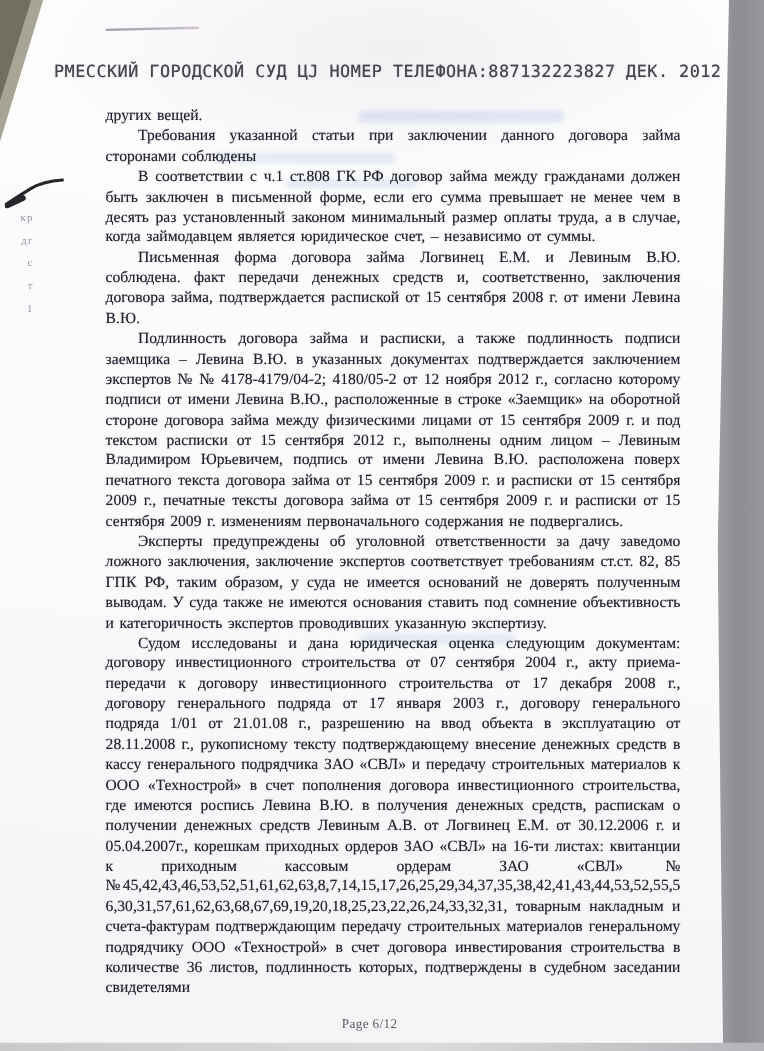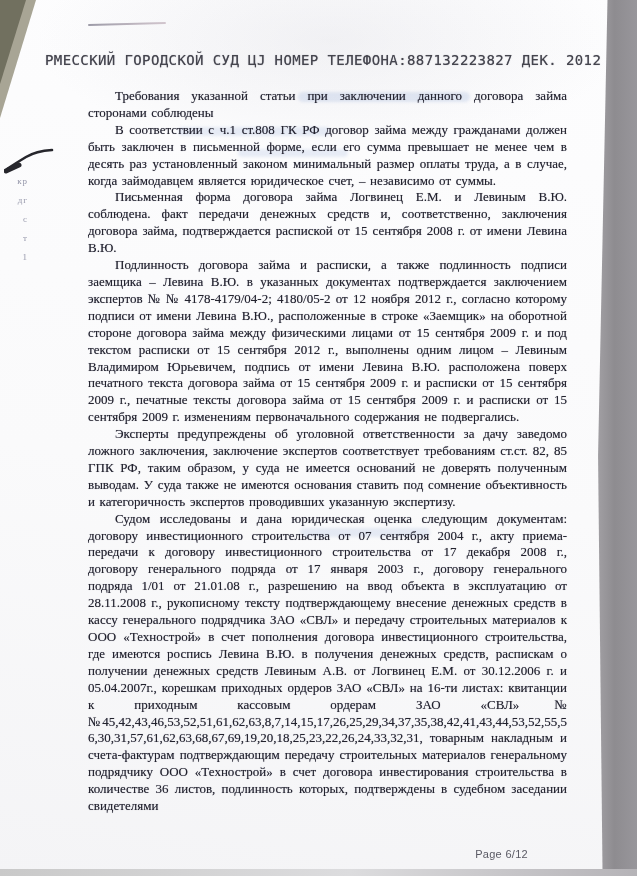--- a/index.html
+++ b/index.html
@@ -58,22 +58,22 @@
     text-shadow:0 0 0.7px rgba(40,40,70,0.5);
   }
   .doc-body p { margin:0; overflow-wrap:anywhere; }
   .doc-body p.indent { text-indent:27px; }
   .ghost {
     position:absolute; border-radius:5px;
     background:rgba(92,130,200,0.16); filter:blur(1.6px);
   }
   .ghost.g2 { background:rgba(92,130,200,0.13); }
   .page-footer {
-    position:absolute; top:848px; left:88px; width:440px; text-align:right;
-    font-family:Liberation Sans, sans-serif;
+    position:absolute; top:848px; left:88px; width:440px; text-align:center;
+    font-family:Liberation Serif, serif;
     font-size:11px; color:#5a5a64; letter-spacing:0.3px;
   }
 </style>
 </head>
 <body>
 
 <div class="scan-page">
 
   <div class="corner-wedge-light"></div>
   <div class="corner-wedge-dark"></div>
@@ -99,20 +99,21 @@
     <div>т</div>
     <div>1</div>
   </div>
 
   <div class="ghost" style="left:298px; top:92px;  width:172px; height:10px;"></div>
   <div class="ghost g2" style="left:178px; top:127px; width:152px; height:9px;"></div>
   <div class="ghost g2" style="left:238px; top:149px; width:110px; height:8px;"></div>
   <div class="ghost g2" style="left:300px; top:528px; width:130px; height:9px;"></div>
 
   <div class="doc-body">
+    <p>других вещей.</p>
     <p class="indent">Требования указанной статьи при заключении данного договора займа сторонами соблюдены</p>
     <p class="indent">В соответствии с ч.1 ст.808 ГК РФ договор займа между гражданами должен быть заключен в письменной форме, если его сумма превышает не менее чем в десять раз установленный законом минимальный размер оплаты труда, а в случае, когда займодавцем является юридическое счет, – независимо от суммы.</p>
     <p class="indent">Письменная форма договора займа Логвинец Е.М. и Левиным В.Ю. соблюдена. факт передачи денежных средств и, соответственно, заключения договора займа, подтверждается распиской от 15 сентября 2008 г. от имени Левина В.Ю.</p>
     <p class="indent">Подлинность договора займа и расписки, а также подлинность подписи заемщика – Левина В.Ю. в указанных документах подтверждается заключением экспертов № № 4178-4179/04-2; 4180/05-2 от 12 ноября 2012 г., согласно которому подписи от имени Левина В.Ю., расположенные в строке «Заемщик» на оборотной стороне договора займа между физическими лицами от 15 сентября 2009 г. и под текстом расписки от 15 сентября 2012 г., выполнены одним лицом – Левиным Владимиром Юрьевичем, подпись от имени Левина В.Ю. расположена поверх печатного текста договора займа от 15 сентября 2009 г. и расписки от 15 сентября 2009 г., печатные тексты договора займа от 15 сентября 2009 г. и расписки от 15 сентября 2009 г. изменениям первоначального содержания не подвергались.</p>
     <p class="indent">Эксперты предупреждены об уголовной ответственности за дачу заведомо ложного заключения, заключение экспертов соответствует требованиям ст.ст. 82, 85 ГПК РФ, таким образом, у суда не имеется оснований не доверять полученным выводам. У суда также не имеются основания ставить под сомнение объективность и категоричность экспертов проводивших указанную экспертизу.</p>
     <p class="indent">Судом исследованы и дана юридическая оценка следующим документам: договору инвестиционного строительства от 07 сентября 2004 г., акту приема-передачи к договору инвестиционного строительства от 17 декабря 2008 г., договору генерального подряда от 17 января 2003 г., договору генерального подряда 1/01 от 21.01.08 г., разрешению на ввод объекта в эксплуатацию от 28.11.2008 г., рукописному тексту подтверждающему внесение денежных средств в кассу генерального подрядчика ЗАО «СВЛ» и передачу строительных материалов к ООО «Технострой» в счет пополнения договора инвестиционного строительства, где имеются роспись Левина В.Ю. в получения денежных средств, распискам о получении денежных средств Левиным А.В. от Логвинец Е.М. от 30.12.2006 г. и 05.04.2007г., корешкам приходных ордеров ЗАО «СВЛ» на 16-ти листах: квитанции к приходным кассовым ордерам ЗАО «СВЛ»№№45,42,43,46,53,52,51,61,62,63,8,7,14,15,17,26,25,29,34,37,35,38,42,41,43,44,53,52,55,56,30,31,57,61,62,63,68,67,69,19,20,18,25,23,22,26,24,33,32,31, товарным накладным и счета-фактурам подтверждающим передачу строительных материалов генеральному подрядчику ООО «Технострой» в счет договора инвестирования строительства в количестве 36 листов, подлинность которых, подтверждены в судебном заседании свидетелями</p>
   </div>
 
   <div class="page-footer">Page 6/12</div>
 

